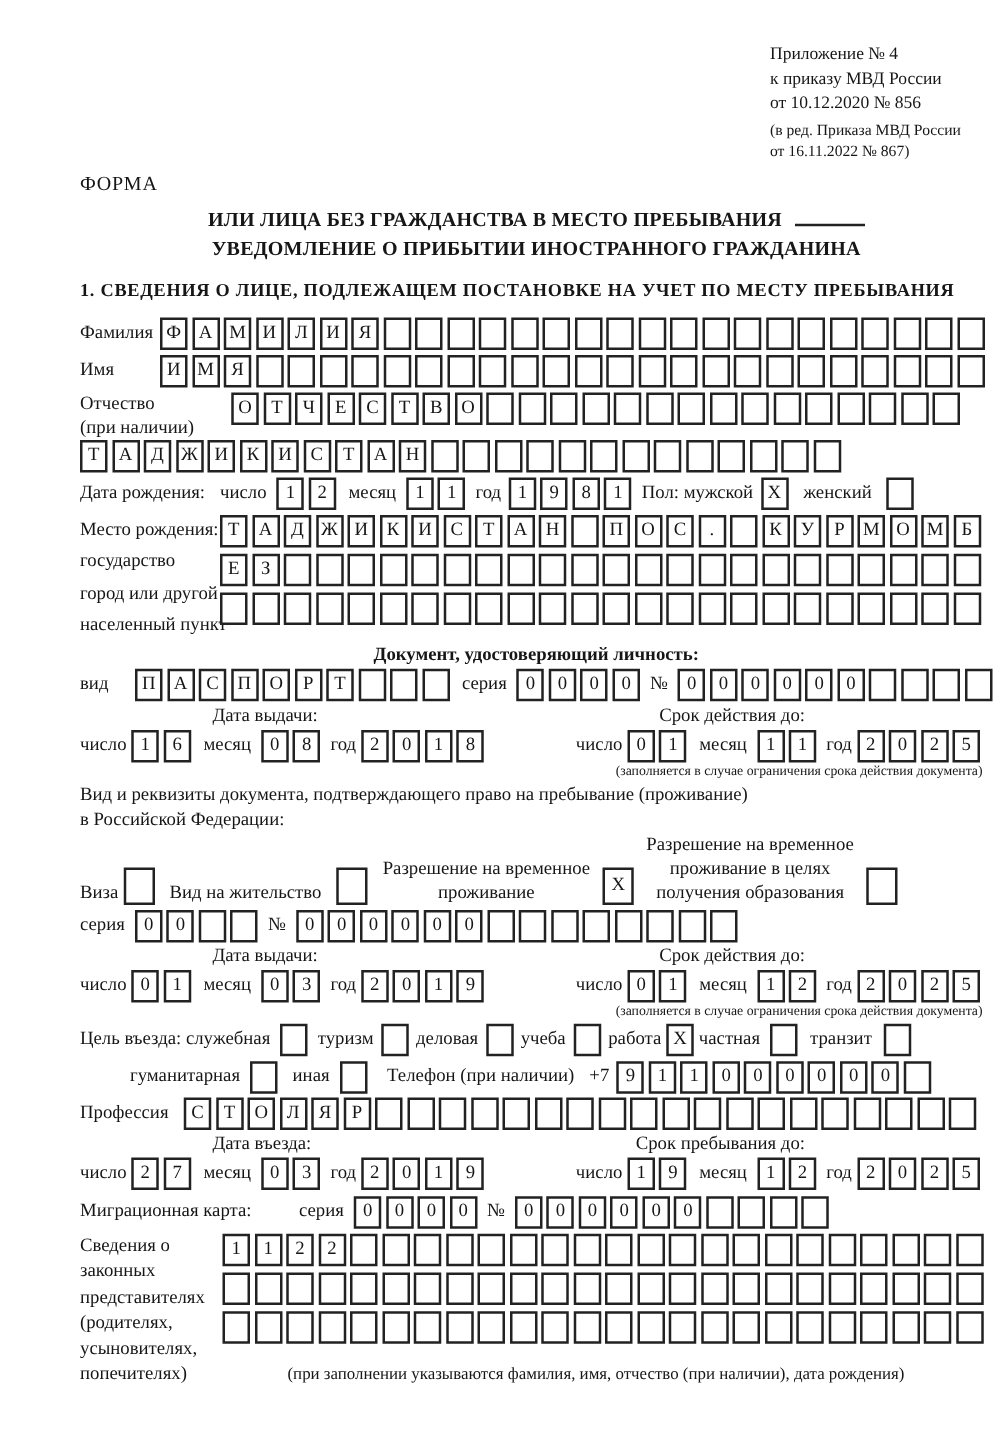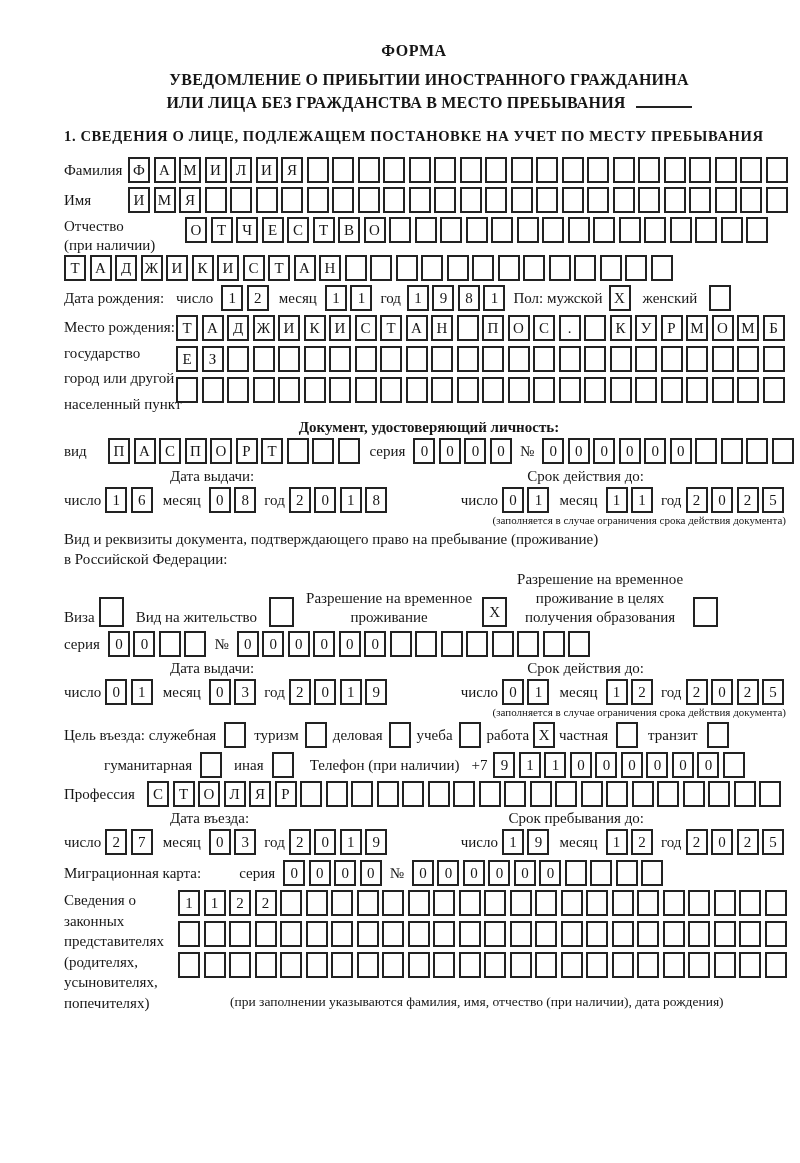--- a/index.html
+++ b/index.html
@@ -9,21 +9,21 @@
     background: #ffffff;
     font-family: "Liberation Serif", "DejaVu Serif", serif;
     color: #161616;
   }
   .page { position: relative; width: 800px; height: 1163px; overflow: hidden;
           padding: 34px 6px 0 64px; }
 
   
   .ref-block { margin-left: 552px; font-size: 14px; line-height: 1.4; }
   .ref-sub { font-size: 12.5px; line-height: 1.4; margin-top: 3px; }
-  .forma { text-align: center; padding-right: 30px; font-weight: bold; font-size: 16px;
+  .forma { text-align: left; padding-right: 30px; font-weight: normal; font-size: 16px;
            margin-top: 8px; letter-spacing: 0.6px; }
 
   .title { text-align: center; font-weight: bold; font-size: 16px; line-height: 23px;
            margin-top: 8px; letter-spacing: 0.2px; }
   .blank-line { display: inline-block; width: 56px; border-bottom: 2px solid #222;
                 margin-left: 10px; height: 14px; }
 
   .sec { font-weight: bold; font-size: 14.6px; margin-top: 14px; letter-spacing: 0.6px; }
 
   .row { display: flex; align-items: center; white-space: nowrap; }
@@ -60,28 +60,37 @@
   .rep-note { font-size: 13.5px; margin-top: 16px; margin-left: 52px; white-space: nowrap; }
 
   .mt2 { margin-top: 2px; } .mt3 { margin-top: 3px; } .mt4 { margin-top: 4px; }
   .mt5 { margin-top: 5px; } .mt12 { margin-top: 12px; }
 </style>
 </head>
 <body>
 
 <div class="page">
 
+  <div class="ref-block">
+    <div>Приложение № 4</div>
+    <div>к приказу МВД России</div>
+    <div>от 10.12.2020 № 856</div>
+    <div class="ref-sub">
+      <div>(в ред. Приказа МВД России</div>
+      <div>от 16.11.2022 № 867)</div>
+    </div>
+  </div>
 
   <div class="forma">ФОРМА</div>
 
   <div class="title">
-    <div>УВЕДОМЛЕНИЕ О ПРИБЫТИИ ИНОСТРАННОГО ГРАЖДАНИНА</div>
     <div>
       <span>ИЛИ ЛИЦА БЕЗ ГРАЖДАНСТВА В МЕСТО ПРЕБЫВАНИЯ</span><span class="blank-line"></span>
     </div>
+    <div>УВЕДОМЛЕНИЕ О ПРИБЫТИИ ИНОСТРАННОГО ГРАЖДАНИНА</div>
   </div>
 
   <div class="sec">1. СВЕДЕНИЯ О ЛИЦЕ, ПОДЛЕЖАЩЕМ ПОСТАНОВКЕ НА УЧЕТ ПО МЕСТУ ПРЕБЫВАНИЯ</div>
 
   <div class="row mt12">
     <span class="lbl w64">Фамилия</span>
     <span class="cells">
         <span class="cell">Ф</span>
         <span class="cell">А</span>
         <span class="cell">М</span>

